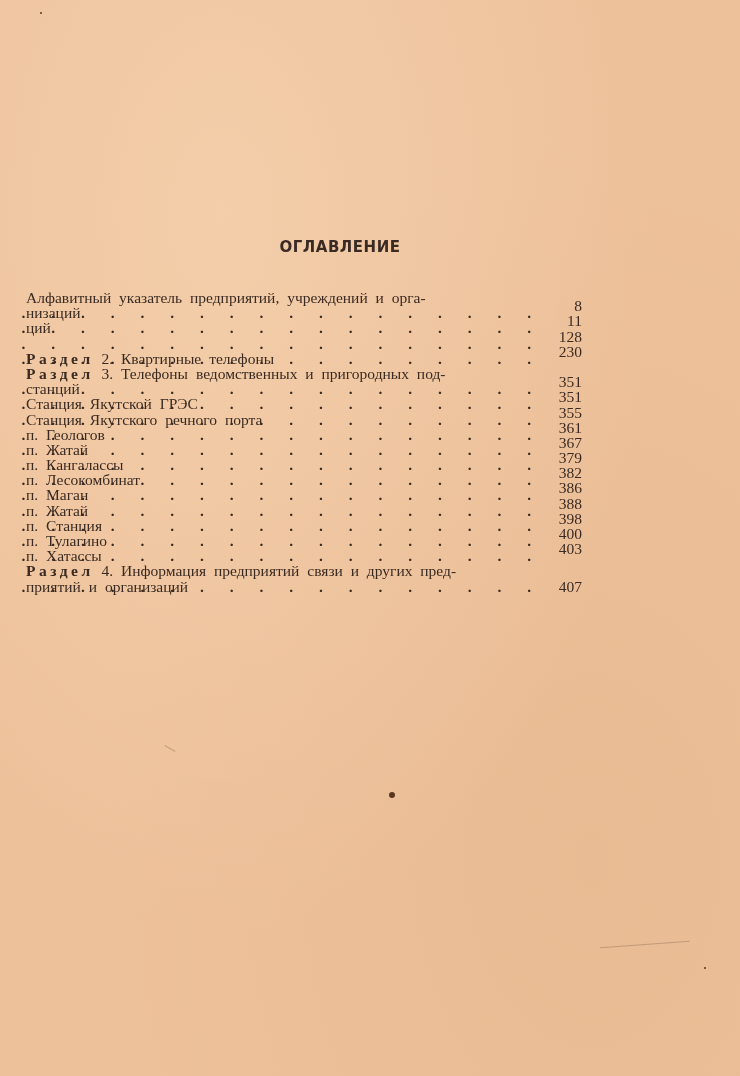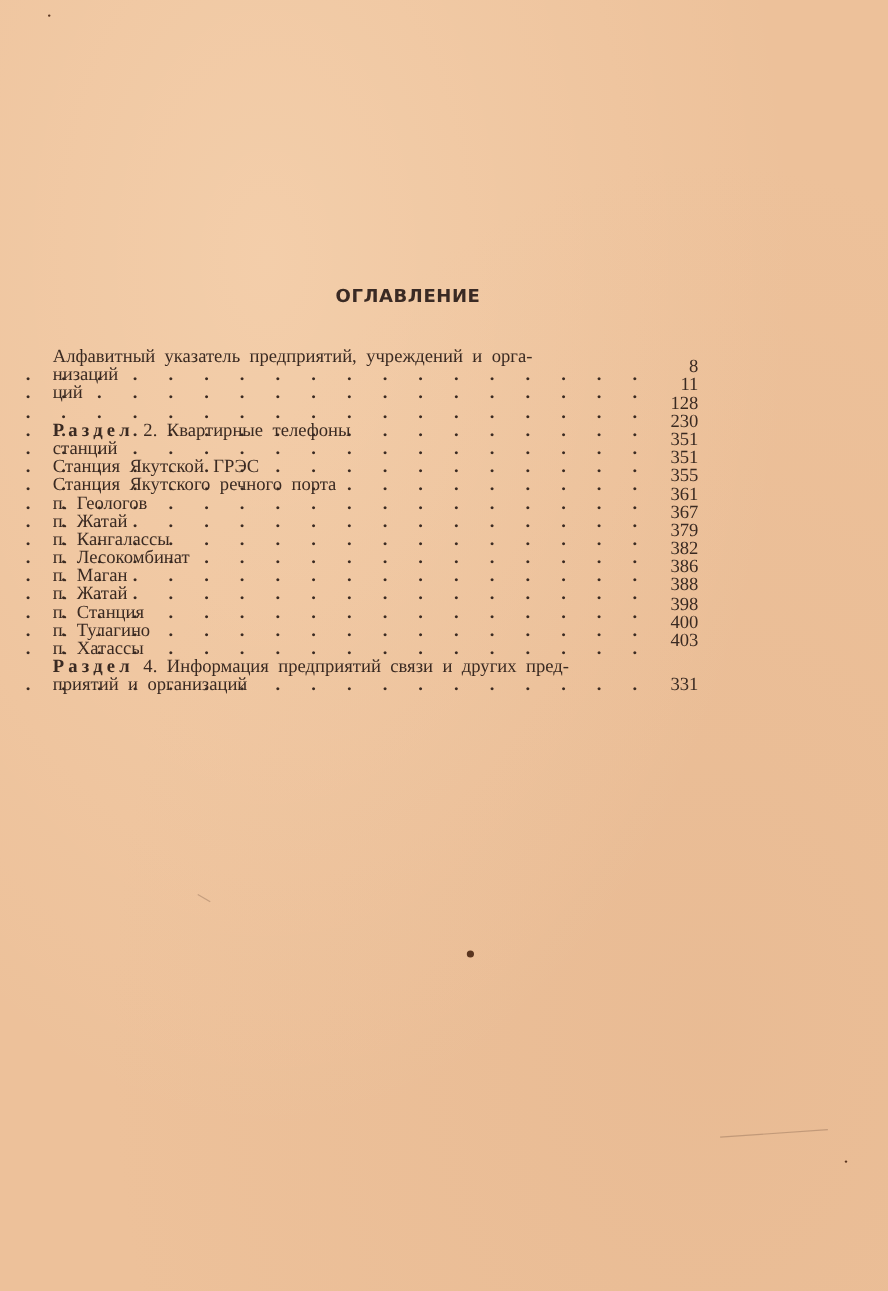--- a/index.html
+++ b/index.html
@@ -34,21 +34,21 @@
       width: 556px;
     }
     .line {
       position: relative;
       height: 15.2px;
       line-height: 15.2px;
       font-size: 15.5px;
       white-space: nowrap;
       width: 556px;
     }
-    .line .text { display: inline-block; word-spacing: 4px; margin-left: 18px; }
+    .line .text { display: inline-block; word-spacing: 4px; }
     .spaced { letter-spacing: 3.5px; font-weight: bold; }
     .dots {
       position: absolute;
       right: 40px;
       top: 0;
       letter-spacing: 11px;
       font-weight: bold;
     }
     .page-num {
       position: absolute;
@@ -89,20 +89,23 @@
       <span class="dots">. . . . . . . . . . . . . . . . . . .</span>
       <span class="page-num">128</span>
     </div>
 
     <div class="line">
       <span class="text"><span class="spaced">Раздел</span><span> 2. Квартирные телефоны</span></span>
       <span class="dots">. . . . . . . . . . . . . . . . . . .</span>
       <span class="page-num">230</span>
     </div>
 
+    <div class="line">
+      <span class="text"><span class="spaced">Раздел</span><span> 3. Телефоны ведомственных и пригородных под-</span></span>
+    </div>
     <div class="line">
       <span class="text">станций</span>
       <span class="dots">. . . . . . . . . . . . . . . . . . .</span>
       <span class="page-num">351</span>
     </div>
 
     <div class="line">
       <span class="text">Станция Якутской ГРЭС</span>
       <span class="dots">. . . . . . . . . . . . . . . . . . .</span>
       <span class="page-num">351</span>
@@ -167,21 +170,21 @@
       <span class="dots">. . . . . . . . . . . . . . . . . . .</span>
       <span class="page-num">403</span>
     </div>
 
     <div class="line">
       <span class="text"><span class="spaced">Раздел</span><span> 4. Информация предприятий связи и других пред-</span></span>
     </div>
     <div class="line">
       <span class="text">приятий и организаций</span>
       <span class="dots">. . . . . . . . . . . . . . . . . . .</span>
-      <span class="page-num first">331</span>
+      <span class="page-num first">407</span>
     </div>
   </div>
 
   <span class="speck" style="left:389px;top:792px;width:6px;height:6px;"></span>
   <span class="speck" style="left:40px;top:12px;width:2px;height:2px;"></span>
   <span class="speck" style="left:704px;top:967px;width:2px;height:2px;"></span>
   <span class="scratch" style="left:600px;top:944px;width:90px;transform:rotate(-4deg);"></span>
   <span class="scratch" style="left:164px;top:748px;width:12px;transform:rotate(30deg);"></span>
 </div>
 

